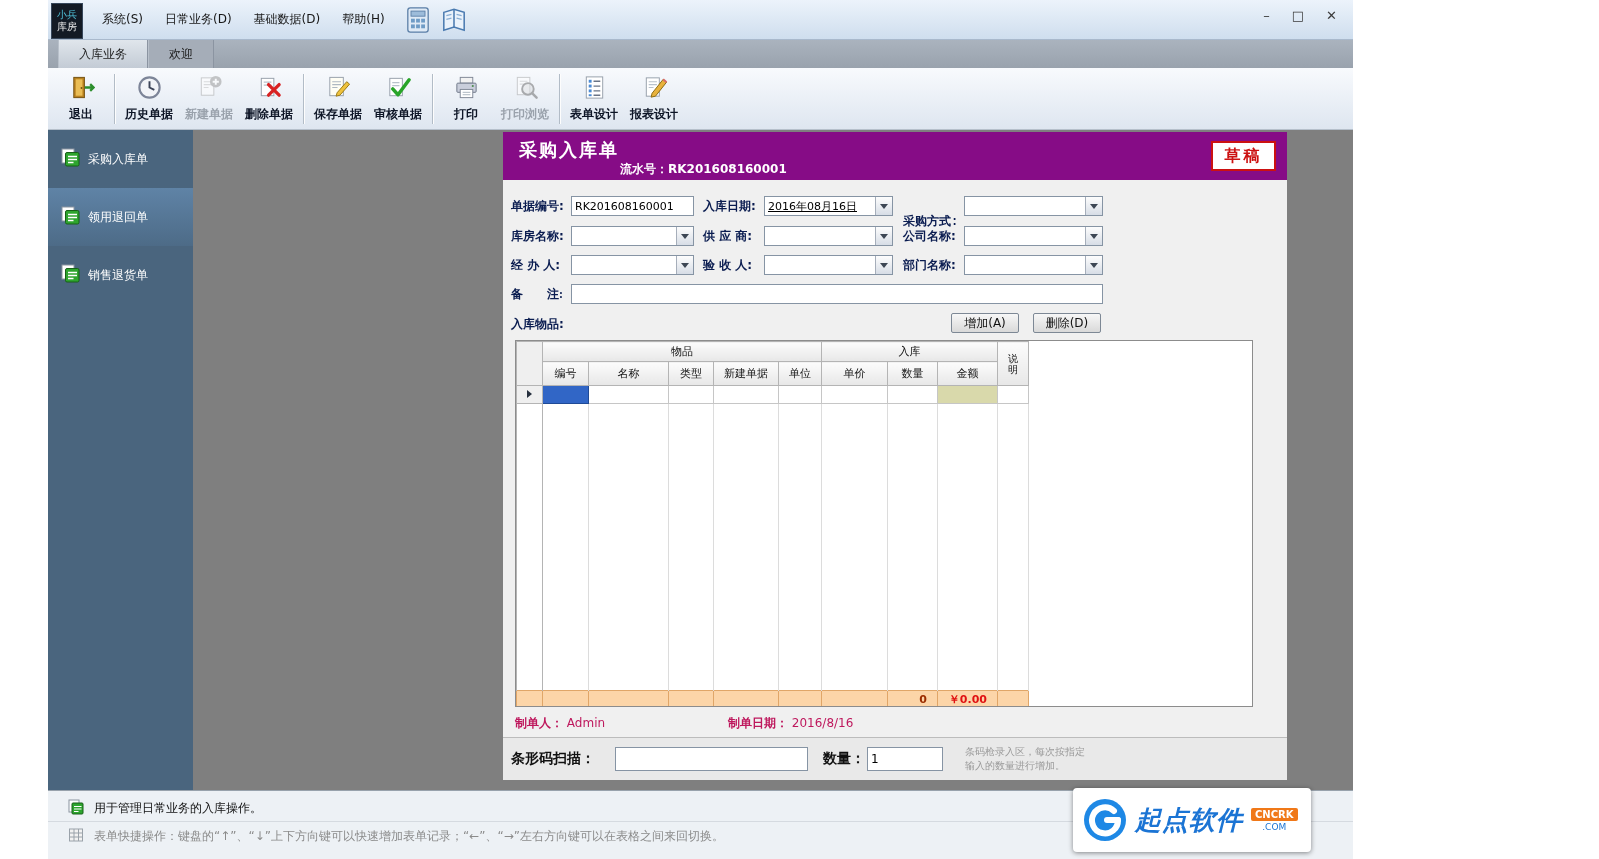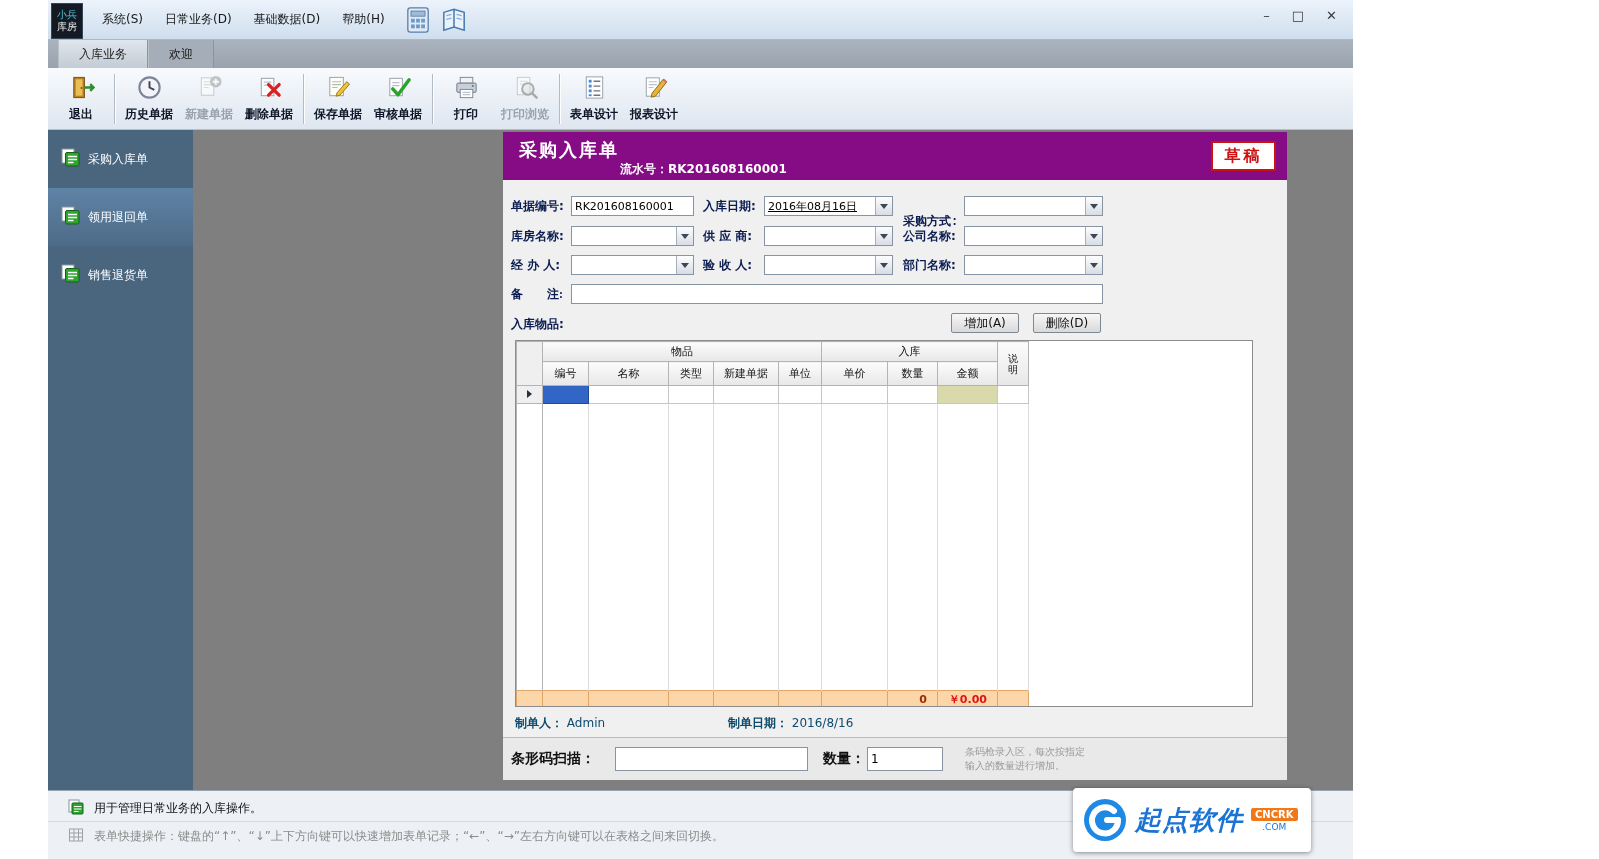--- a/index.html
+++ b/index.html
@@ -84,21 +84,21 @@
   tr.datarow td { background:#fff; }
   td.sel-cell { background:#3166c6 !important; border:1px solid #1f4a96 !important; }
   td.amt-cell { background:#d9d9ab !important; }
   tr.filler { height:287px; }
   tr.filler td { border-top:none; border-bottom:none; border-color:#dcdcdc; background:#fff; }
   tr.frow { height:18px; }
   tr.frow td { background:#fcd5a8; border-color:#e0a668; }
   td.f-qty { text-align:right; color:#9c2d00; font-weight:bold; }
   td.f-amt { text-align:right; color:#e01212; font-weight:bold; }
 
-  .creator { position:absolute; top:583px; left:12px; font-size:12px; color:#0c4a6e; }
+  .creator { position:absolute; top:583px; left:12px; font-size:12px; color:#be185d; }
   .creator b { font-weight:bold; }
   .creator .cd { position:absolute; left:213px; top:0; white-space:nowrap; }
 
   .barcode { position:absolute; left:0; top:605px; width:100%; height:43px;
     background:#e9e9e9; border-top:1px solid #bcbcbc; }
   .bc-label { position:absolute; left:8px; top:12px; font-weight:bold; font-size:14px; color:#111; }
   .bc-input { position:absolute; left:112px; top:9px; width:193px; height:24px; }
   .qty-label { position:absolute; left:320px; top:12px; font-weight:bold; font-size:14px; color:#111; }
   .qty-input { position:absolute; left:364px; top:9px; width:76px; height:24px; font-size:12px; }
   .bc-note { position:absolute; left:462px; top:7px; width:180px; font-size:10px; color:#9a9a9a; line-height:1.4; }

